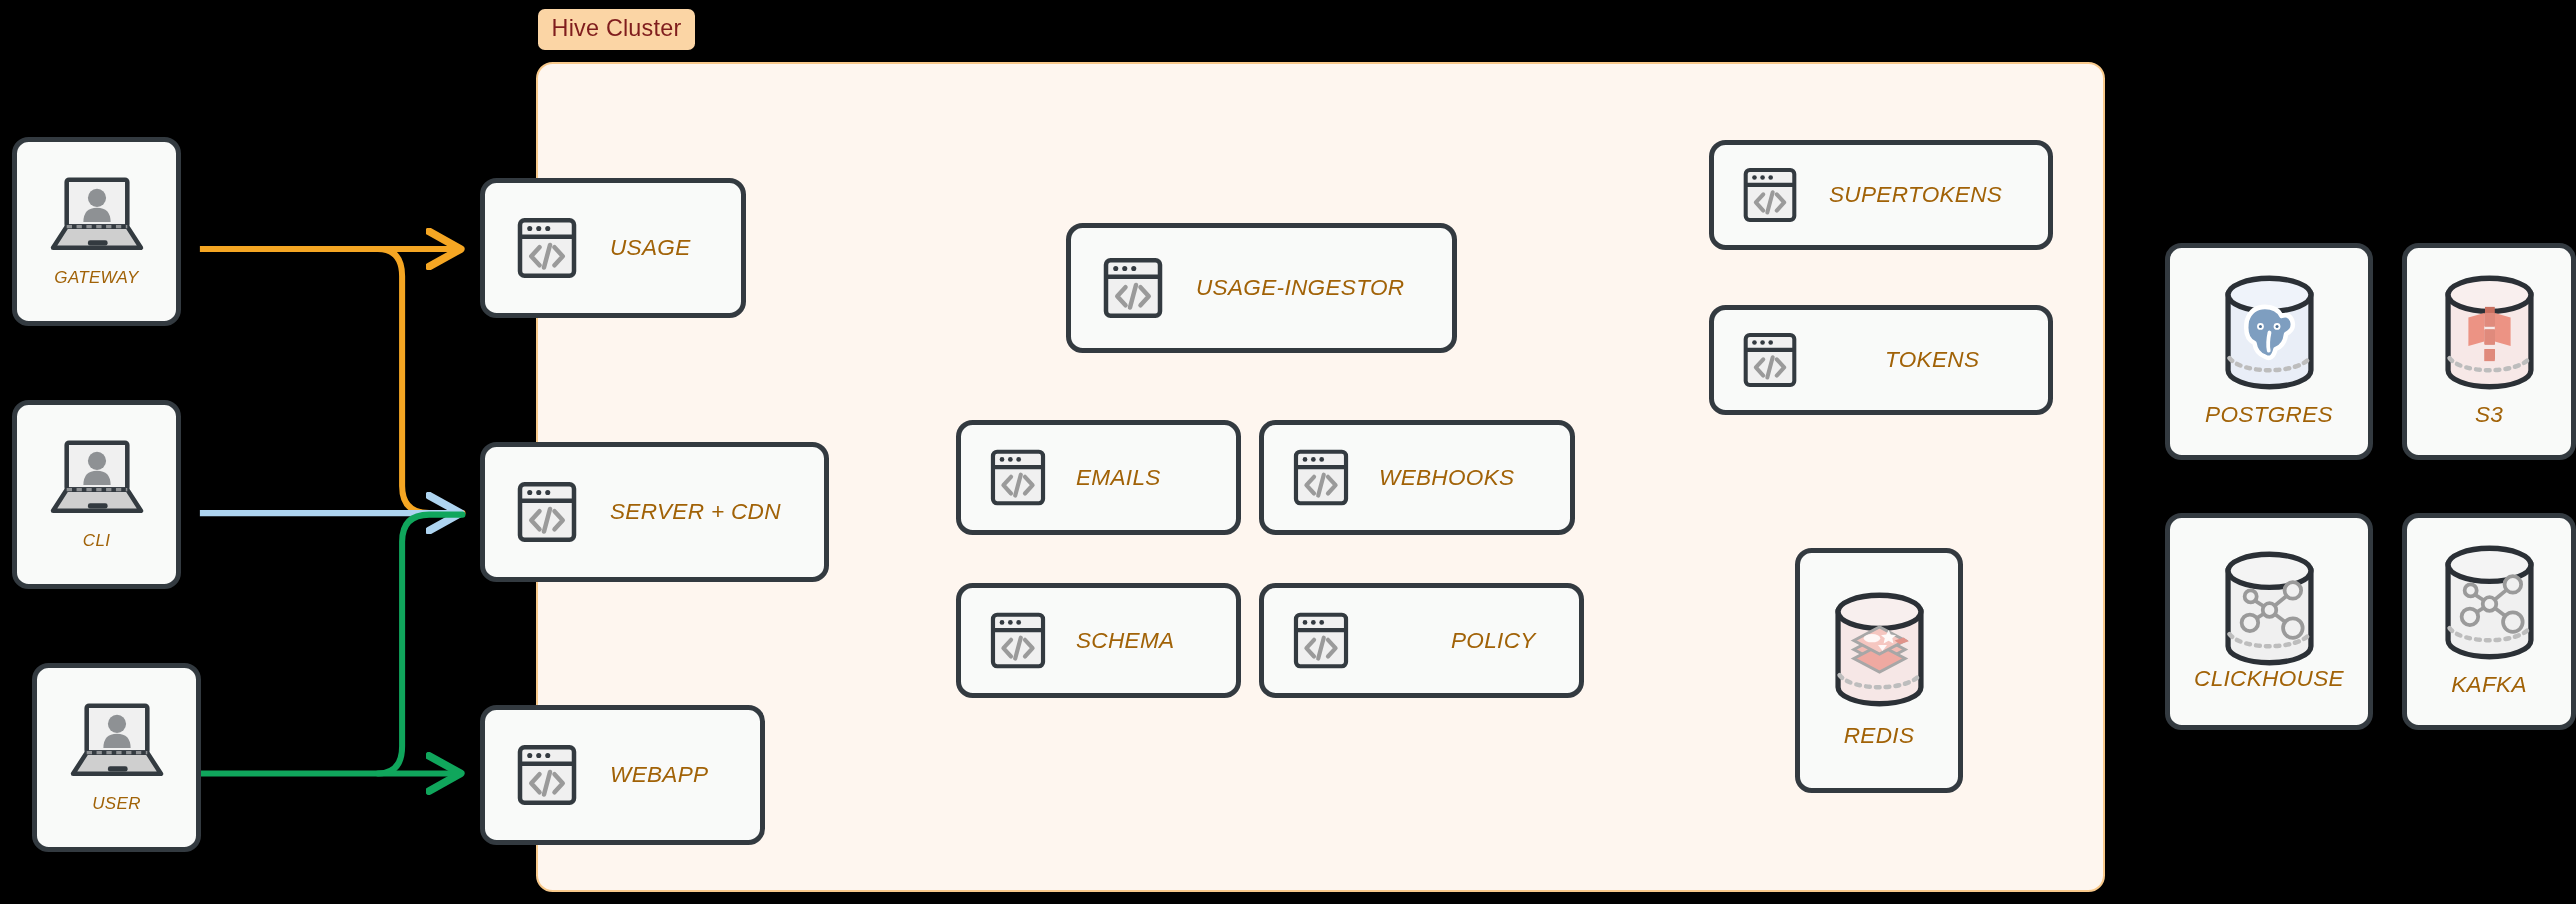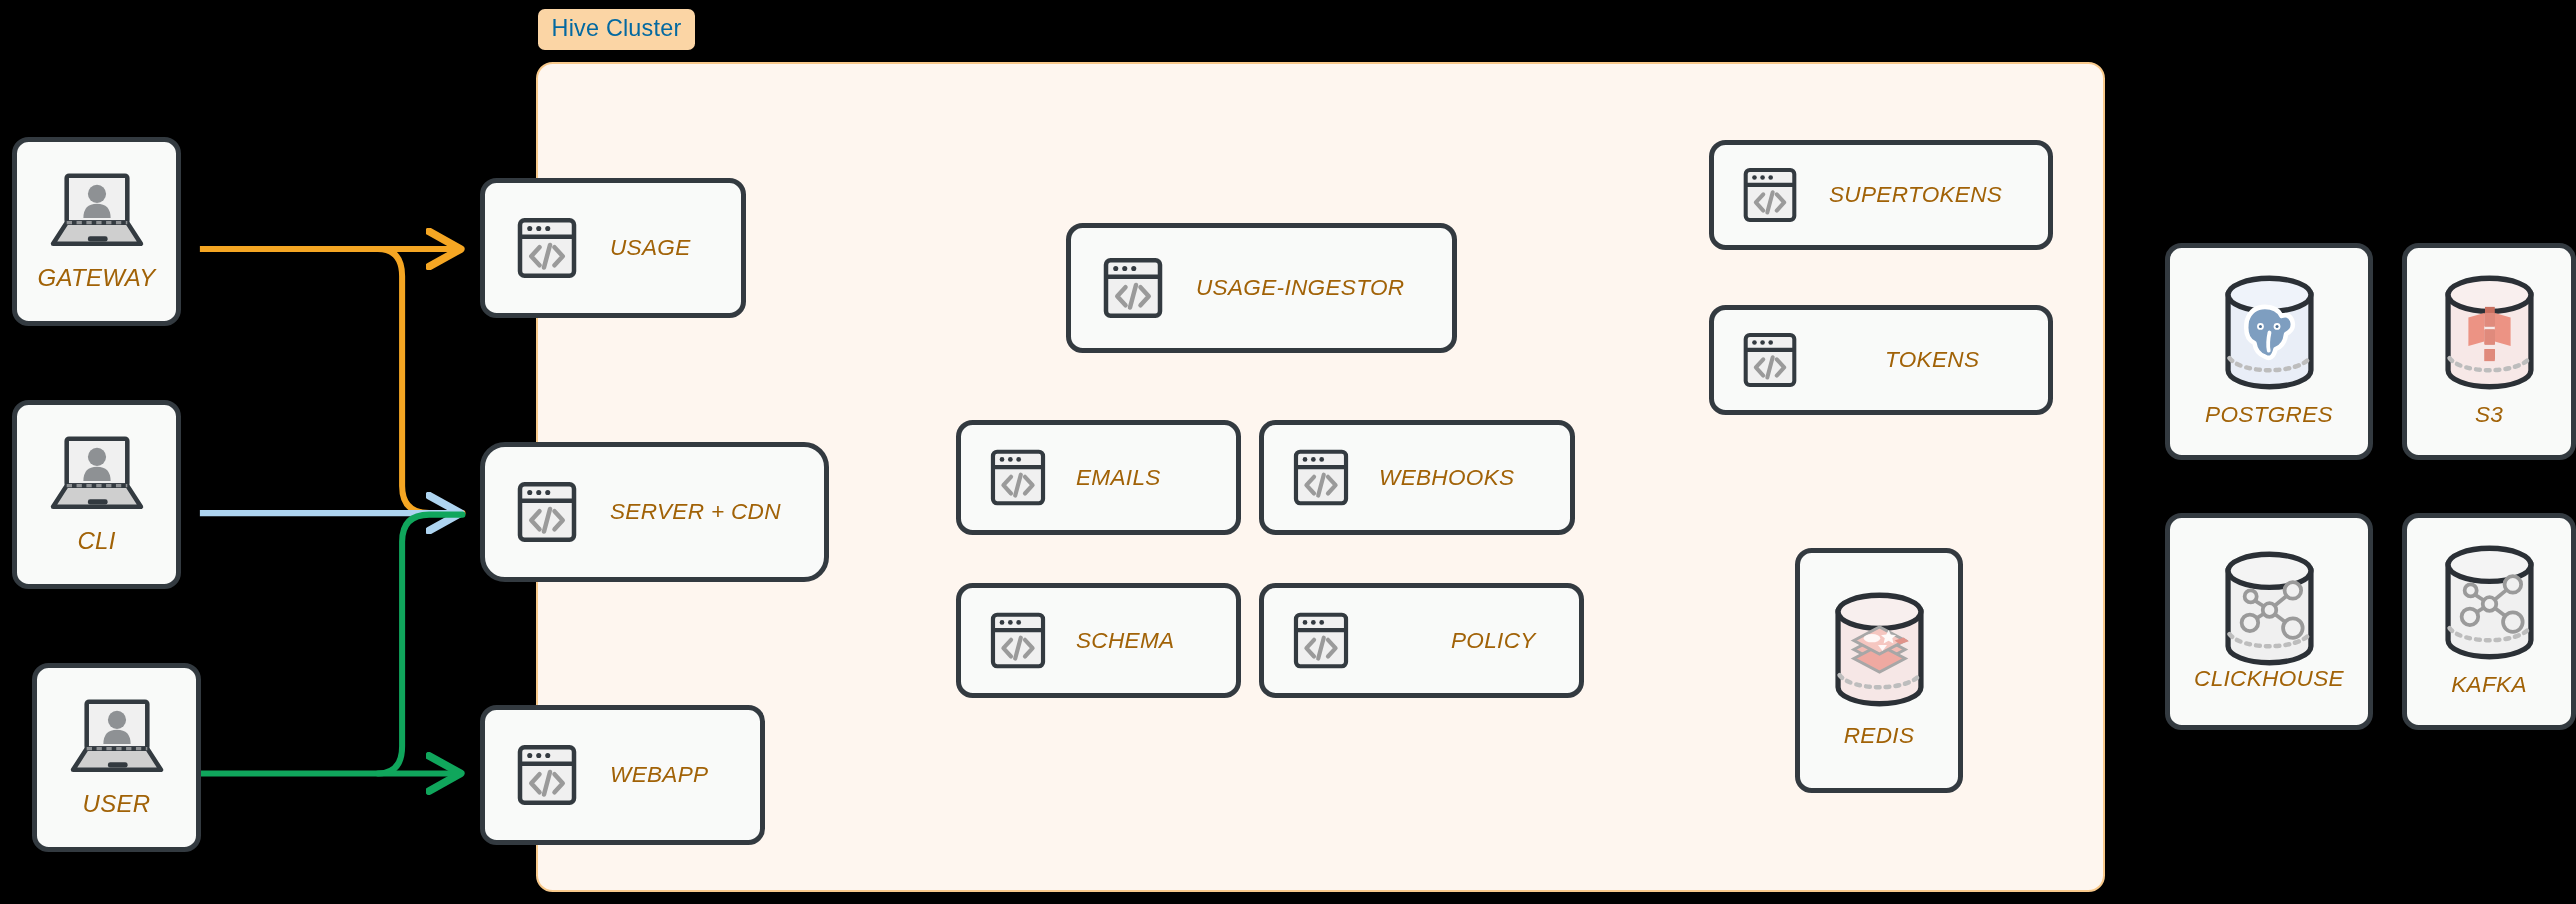--- a/index.html
+++ b/index.html
@@ -17,21 +17,21 @@
     left: 536px; top: 62px;
     width: 1569px; height: 830px;
     background: #FEF6EF;
     border: 2.3px solid #F8C98B;
     border-radius: 16.6px;
   }
   .cluster-label {
     position: absolute;
     left: 538px; top: 9px;
     background: #FBD5A5;
-    color: #0369a1;
+    color: #7f1d1d;
     border-radius: 6.8px;
     padding: 8.3px 13.6px 9px 13.6px;
     font-size: 23.4px;
     line-height: 1;
     letter-spacing: 0.2px;
     white-space: nowrap;
   }
 
   
   .card {
@@ -45,21 +45,21 @@
   .card.row   { flex-direction: row; }
   .card.stack { flex-direction: column; justify-content: center; }
 
   .card-label {
     font-style: italic;
     color: #a16207;
     font-size: 22.6px;
     letter-spacing: 0.3px;
     white-space: nowrap;
   }
-  .client .card-label { font-size: 24px; margin-top: 13.6px; }
+  .client .card-label { font-size: 17px; margin-top: 13.6px; }
 
   
   .win-icon { flex: 0 0 auto; }
   .win-icon svg { display: block; }
 
   
   .laptop-icon svg { display: block; }
 
   
   .cyl-icon svg { display: block; }
@@ -150,21 +150,21 @@
           <circle cx="29" cy="15" r="3.4" fill="#333A40"></circle>
           <circle cx="41" cy="15" r="3.4" fill="#333A40"></circle>
         <path d="M30 40 L19 52 L30 64" fill="none" stroke="#9A9A9A" stroke-width="6" stroke-linecap="round" stroke-linejoin="round"></path>
         <path d="M50 40 L61 52 L50 64" fill="none" stroke="#9A9A9A" stroke-width="6" stroke-linecap="round" stroke-linejoin="round"></path>
         <line x1="44" y1="37" x2="36" y2="67" stroke="#9A9A9A" stroke-width="6" stroke-linecap="round"></line>
       </svg>
     </span>
     <span class="card-label">USAGE</span>
   </div>
 
-  <div class="card row" style="left:480px; top:442px; width:349px; height:140px; padding-left:32px; gap:33px;border-radius:25px;">
+  <div class="card row" style="left:480px; top:442px; width:349px; height:140px; padding-left:32px; gap:33px;">
     <span class="win-icon">
       <svg width="60" height="62" viewBox="0 0 80 82">
         <rect x="4" y="4" width="72" height="74" rx="6" fill="#F0F0F0" stroke="#333A40" stroke-width="6"></rect>
         <line x1="4" y1="26" x2="76" y2="26" stroke="#333A40" stroke-width="6"></line>
         <circle cx="17" cy="15" r="3.4" fill="#333A40"></circle>
           <circle cx="29" cy="15" r="3.4" fill="#333A40"></circle>
           <circle cx="41" cy="15" r="3.4" fill="#333A40"></circle>
         <path d="M30 40 L19 52 L30 64" fill="none" stroke="#9A9A9A" stroke-width="6" stroke-linecap="round" stroke-linejoin="round"></path>
         <path d="M50 40 L61 52 L50 64" fill="none" stroke="#9A9A9A" stroke-width="6" stroke-linecap="round" stroke-linejoin="round"></path>
         <line x1="44" y1="37" x2="36" y2="67" stroke="#9A9A9A" stroke-width="6" stroke-linecap="round"></line>

